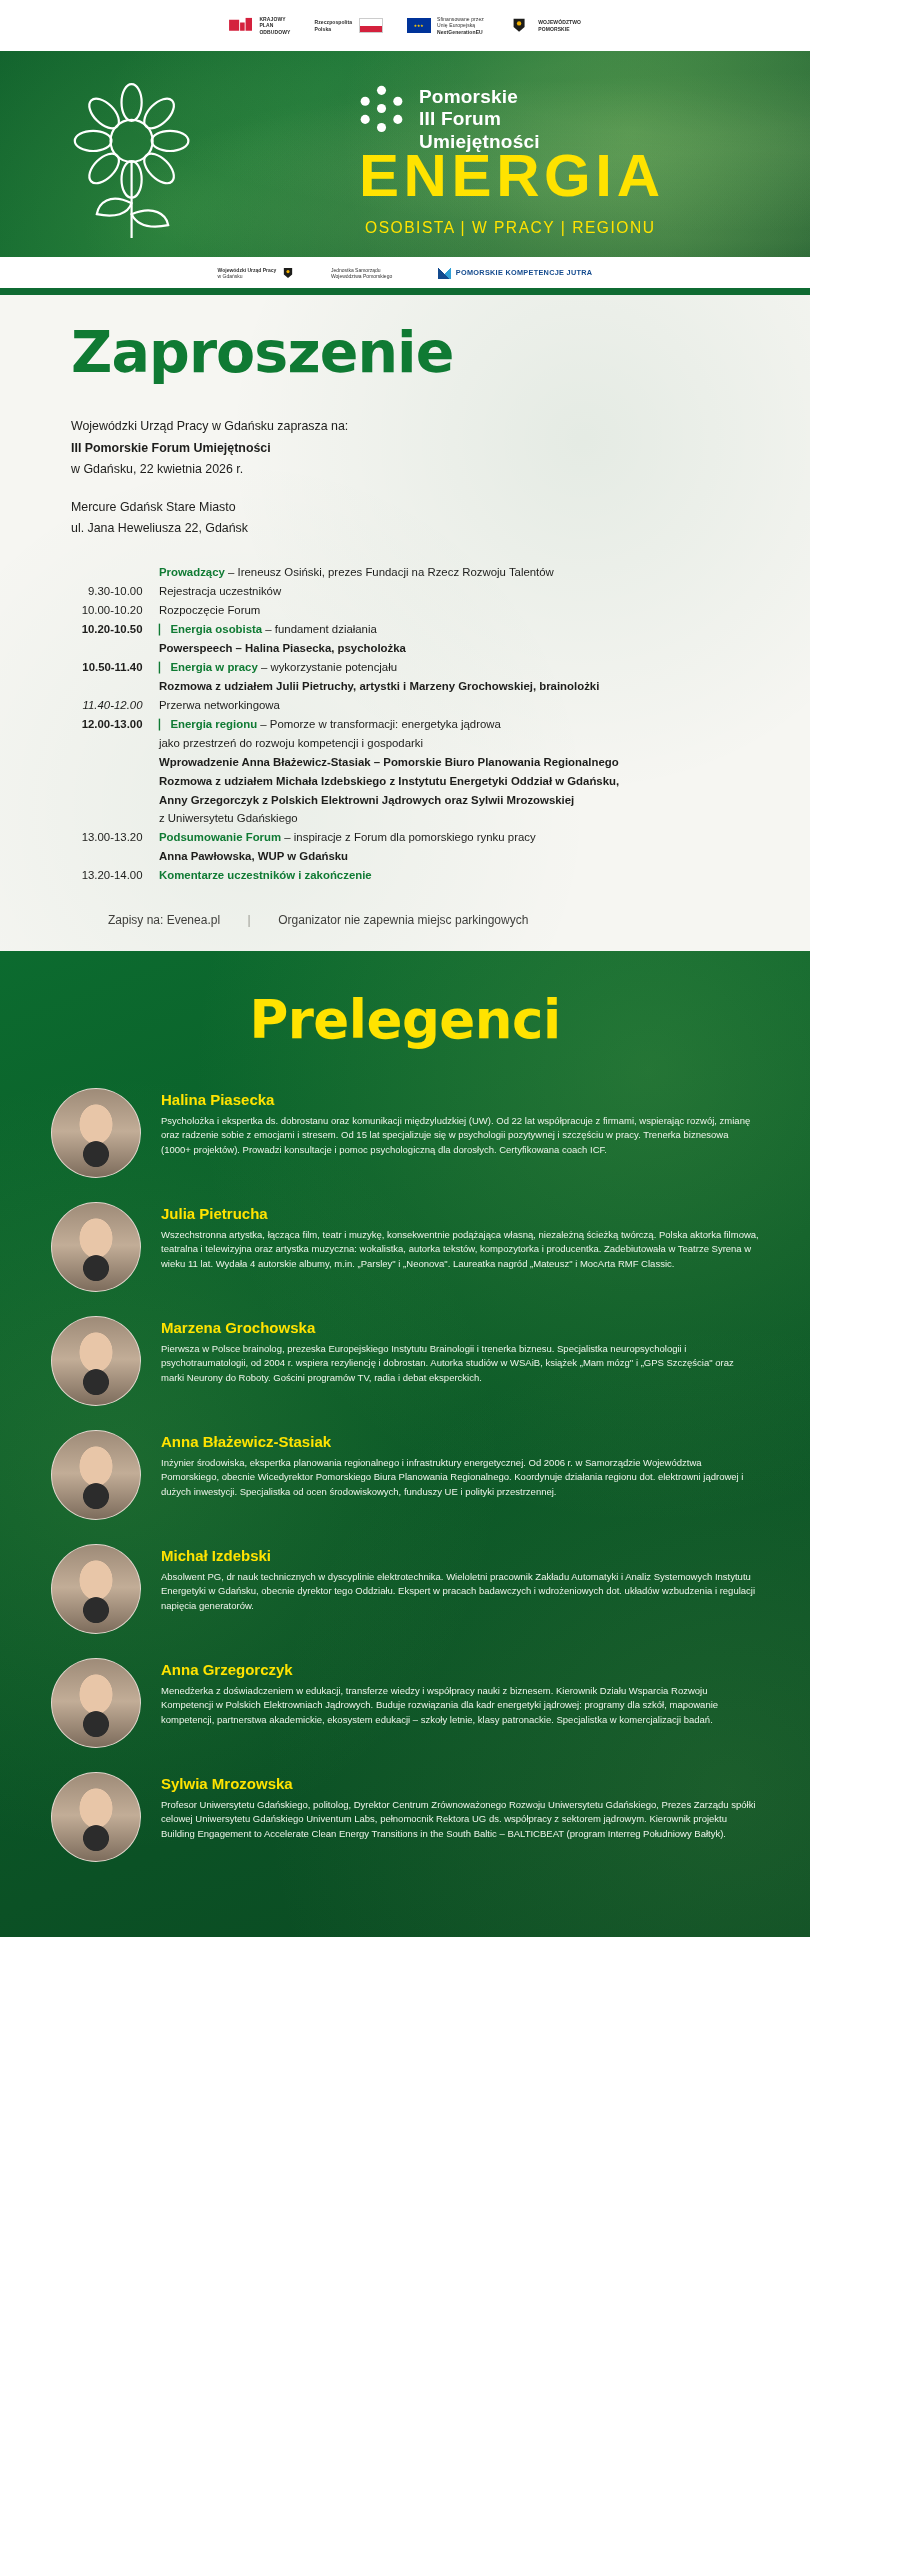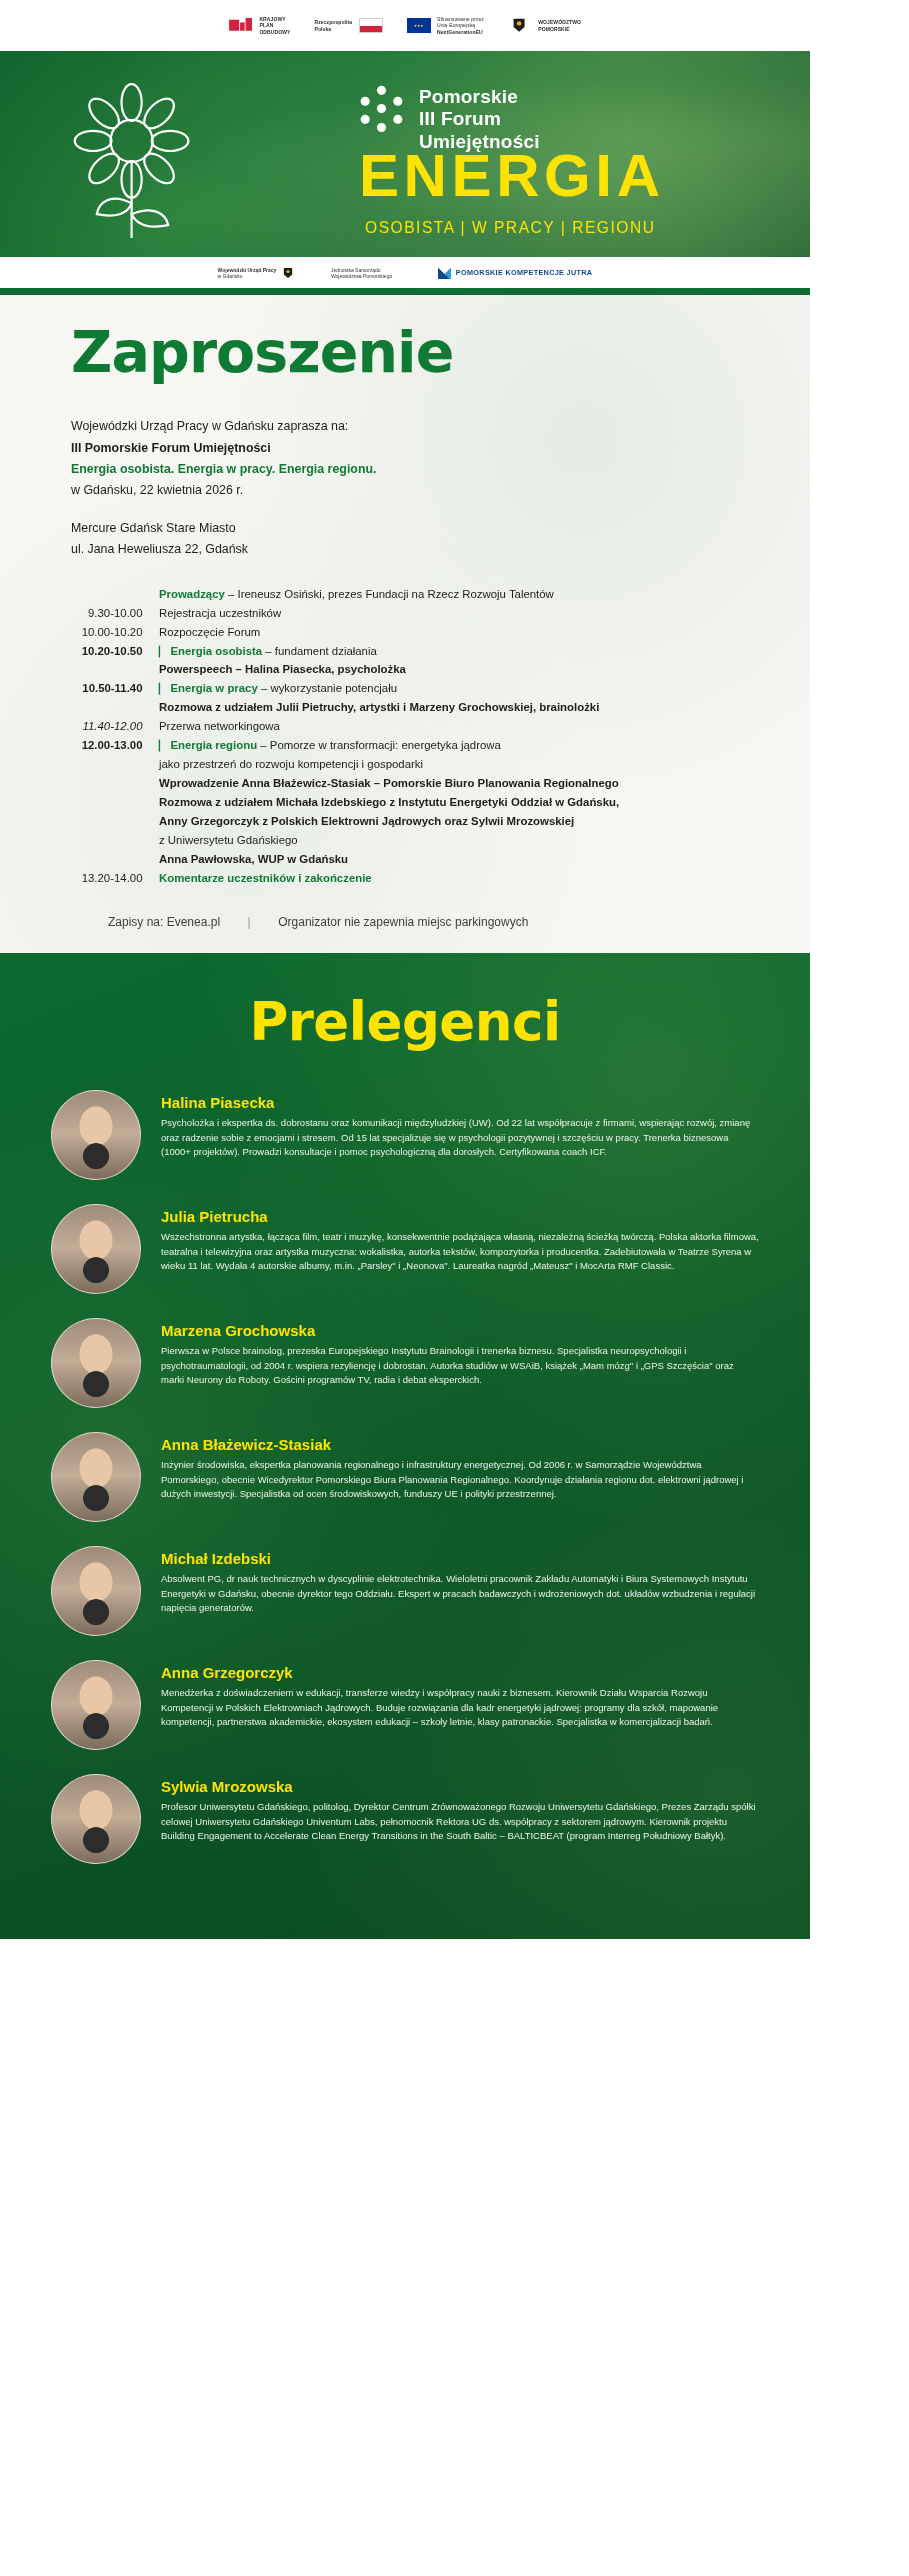--- a/index.html
+++ b/index.html
@@ -277,21 +277,20 @@
     </div>
   </div>
   <div class="green-rule"></div>
 
   <div class="invite">
     <h1 class="zaproszenie">Zaproszenie</h1>
 
     <div class="invite-lead">
       <div>Wojewódzki Urząd Pracy w Gdańsku zaprasza na:</div>
       <div class="b">III Pomorskie Forum Umiejętności</div>
-      <div class="green">Energia osobista. Energia w pracy. Energia regionu.</div>
       <div>w Gdańsku, 22 kwietnia 2026 r.</div>
     </div>
 
     <div class="invite-venue">
       <div>Mercure Gdańsk Stare Miasto</div>
       <div>ul. Jana Heweliusza 22, Gdańsk</div>
     </div>
 
     <div class="agenda" id="agenda">
         <div class="arow">
@@ -342,20 +341,24 @@
           <div class="atime"></div>
           <div class="adesc"><span class="bold">Rozmowa z udziałem Michała Izdebskiego z Instytutu Energetyki Oddział w Gdańsku,</span></div>
         </div>
         <div class="arow">
           <div class="atime"></div>
           <div class="adesc"><span class="bold">Anny Grzegorczyk z Polskich Elektrowni Jądrowych oraz Sylwii Mrozowskiej</span></div>
         </div>
         <div class="arow">
           <div class="atime"></div>
           <div class="adesc" style="padding-left: 0px;">z Uniwersytetu Gdańskiego</div>
+        </div>
+        <div class="arow">
+          <div class="atime">13.00-13.20</div>
+          <div class="adesc"><span class="green">Podsumowanie Forum</span> – inspiracje z Forum dla pomorskiego rynku pracy</div>
         </div>
         <div class="arow">
           <div class="atime"></div>
           <div class="adesc"><span class="bold">Anna Pawłowska, WUP w Gdańsku</span></div>
         </div>
         <div class="arow">
           <div class="atime">13.20-14.00</div>
           <div class="adesc"><span class="green">Komentarze uczestników i zakończenie</span> </div>
         </div>
       </div>
@@ -405,21 +408,21 @@
             <div class="sp-name">Anna Błażewicz-Stasiak</div>
             <div class="sp-bio">Inżynier środowiska, ekspertka planowania regionalnego i infrastruktury energetycznej. Od 2006 r. w Samorządzie Województwa Pomorskiego, obecnie Wicedyrektor Pomorskiego Biura Planowania Regionalnego. Koordynuje działania regionu dot. elektrowni jądrowej i dużych inwestycji. Specjalistka od ocen środowiskowych, funduszy UE i polityki przestrzennej.</div>
           </div>
         </div>
         <div class="sp">
           <div class="sp-photo">
             <div class="face"></div>
           </div>
           <div class="sp-body">
             <div class="sp-name">Michał Izdebski</div>
-            <div class="sp-bio">Absolwent PG, dr nauk technicznych w dyscyplinie elektrotechnika. Wieloletni pracownik Zakładu Automatyki i Biura Systemowych Instytutu Energetyki w Gdańsku, obecnie dyrektor tego Oddziału. Ekspert w pracach badawczych i wdrożeniowych dot. układów wzbudzenia i regulacji napięcia generatorów.</div>
+            <div class="sp-bio">Absolwent PG, dr nauk technicznych w dyscyplinie elektrotechnika. Wieloletni pracownik Zakładu Automatyki i Analiz Systemowych Instytutu Energetyki w Gdańsku, obecnie dyrektor tego Oddziału. Ekspert w pracach badawczych i wdrożeniowych dot. układów wzbudzenia i regulacji napięcia generatorów.</div>
           </div>
         </div>
         <div class="sp">
           <div class="sp-photo">
             <div class="face"></div>
           </div>
           <div class="sp-body">
             <div class="sp-name">Anna Grzegorczyk</div>
             <div class="sp-bio">Menedżerka z doświadczeniem w edukacji, transferze wiedzy i współpracy nauki z biznesem. Kierownik Działu Wsparcia Rozwoju Kompetencji w Polskich Elektrowniach Jądrowych. Buduje rozwiązania dla kadr energetyki jądrowej: programy dla szkół, mapowanie kompetencji, partnerstwa akademickie, ekosystem edukacji – szkoły letnie, klasy patronackie. Specjalistka w komercjalizacji badań.</div>
           </div>

